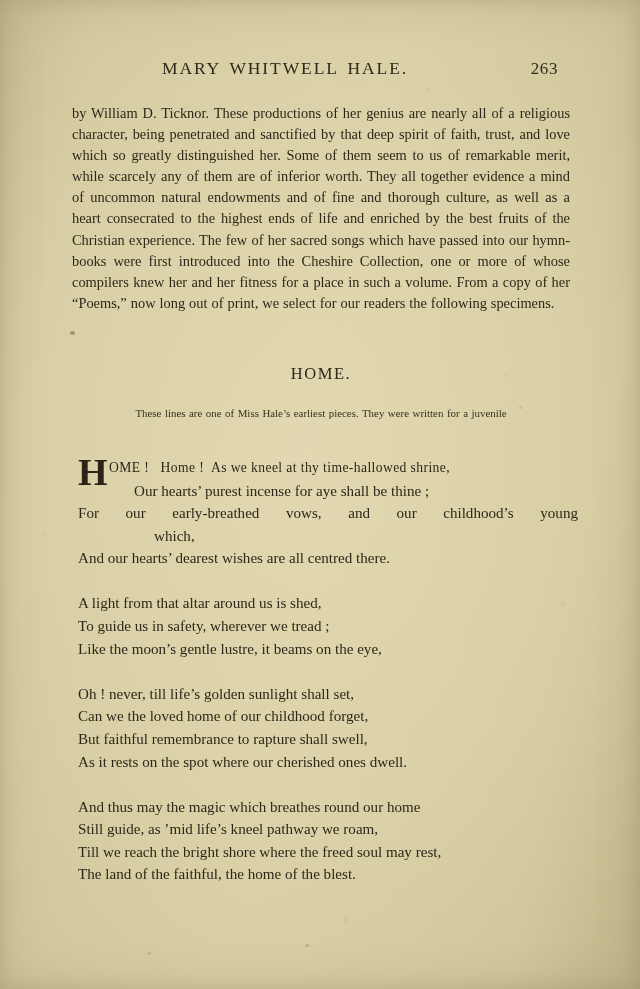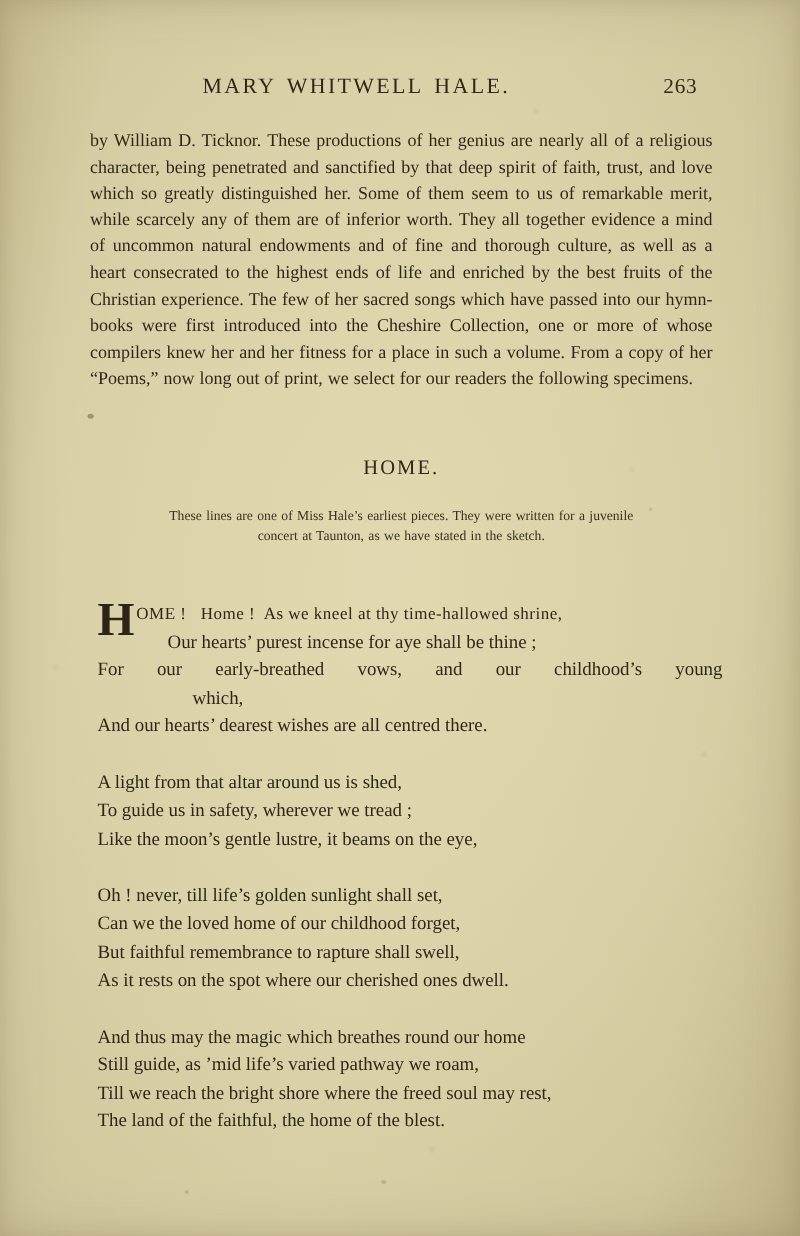--- a/index.html
+++ b/index.html
@@ -148,21 +148,21 @@
   .dropcap {
     position: absolute;
     left: 0;
     top: -3px;
     font-size: 38px;
     line-height: 38px;
     font-weight: 700;
     font-family: "Liberation Serif", "DejaVu Serif", serif;
     color: #2b2417;
   }
-  .line-cap { padding-left: 31px; margin-top: 24px; }
+  .line-cap { padding-left: 31px; }
   .smallcaps { font-size: 13.6px; letter-spacing: 0.4px; }
   .line-indent-1 { padding-left: 56px; }
   .line-runover { padding-left: 76px; }
   .line-justify {
     text-align: justify;
     text-align-last: justify;
   }
 
   
   .speck {
@@ -183,21 +183,20 @@
       <div class="title">MARY WHITWELL HALE.</div>
       <div class="folio">263</div>
     </div>
 
     <div class="prose">by William D. Ticknor.   These productions of her genius are nearly all of a religious character, being penetrated and sanctified by that deep spirit of faith, trust, and love which so greatly distinguished her.   Some of them seem to us of remarkable merit, while scarcely any of them are of inferior worth.   They all together evidence a mind of uncommon natural endowments and of fine and thorough culture, as well as a heart consecrated to the highest ends of life and enriched by the best fruits of the Christian experience.   The few of her sacred songs which have passed into our hymn-books were first introduced into the Cheshire Collection, one or more of whose compilers knew her and her fitness for a place in such a volume.   From a copy of her “Poems,” now long out of print, we select for our readers the following specimens.</div>
 
     <div class="poem-title">HOME.</div>
 
     <div class="poem-note">
       <div>These lines are one of Miss Hale’s earliest pieces.   They were written for a juvenile</div>
-      <div>concert at Taunton, as we have stated in the sketch.</div>
     </div>
 
     <div class="poem">
 
       <div class="stanza stanza-first">
         <span class="dropcap">H</span>
         <div class="line line-cap"><span class="smallcaps">OME !   Home !  As we kneel at thy time-hallowed shrine,</span></div>
         <div class="line line-indent-1">Our hearts’ purest incense for aye shall be thine ;</div>
         <div class="line line-justify">For our early-breathed vows, and our childhood’s young</div>
         <div class="line line-runover">which,</div>
@@ -212,21 +211,21 @@
 
       <div class="stanza">
         <div class="line">Oh ! never, till life’s golden sunlight shall set,</div>
         <div class="line">Can we the loved home of our childhood forget,</div>
         <div class="line">But faithful remembrance to rapture shall swell,</div>
         <div class="line">As it rests on the spot where our cherished ones dwell.</div>
       </div>
 
       <div class="stanza">
         <div class="line">And thus may the magic which breathes round our home</div>
-        <div class="line">Still guide, as ’mid life’s varied pathway we roam,</div>
+        <div class="line">Still guide, as ’mid life’s kneel pathway we roam,</div>
         <div class="line">Till we reach the bright shore where the freed soul may rest,</div>
         <div class="line">The land of the faithful, the home of the blest.</div>
       </div>
 
     </div>
   </div>
 
   <span class="speck" style="left:70px; top:331px; width:5px; height:4px;"></span>
   <span class="speck" style="left:305px; top:944px; width:4px; height:3px; opacity:.5;"></span>
   <span class="speck" style="left:148px; top:952px; width:3px; height:3px; opacity:.45;"></span>

